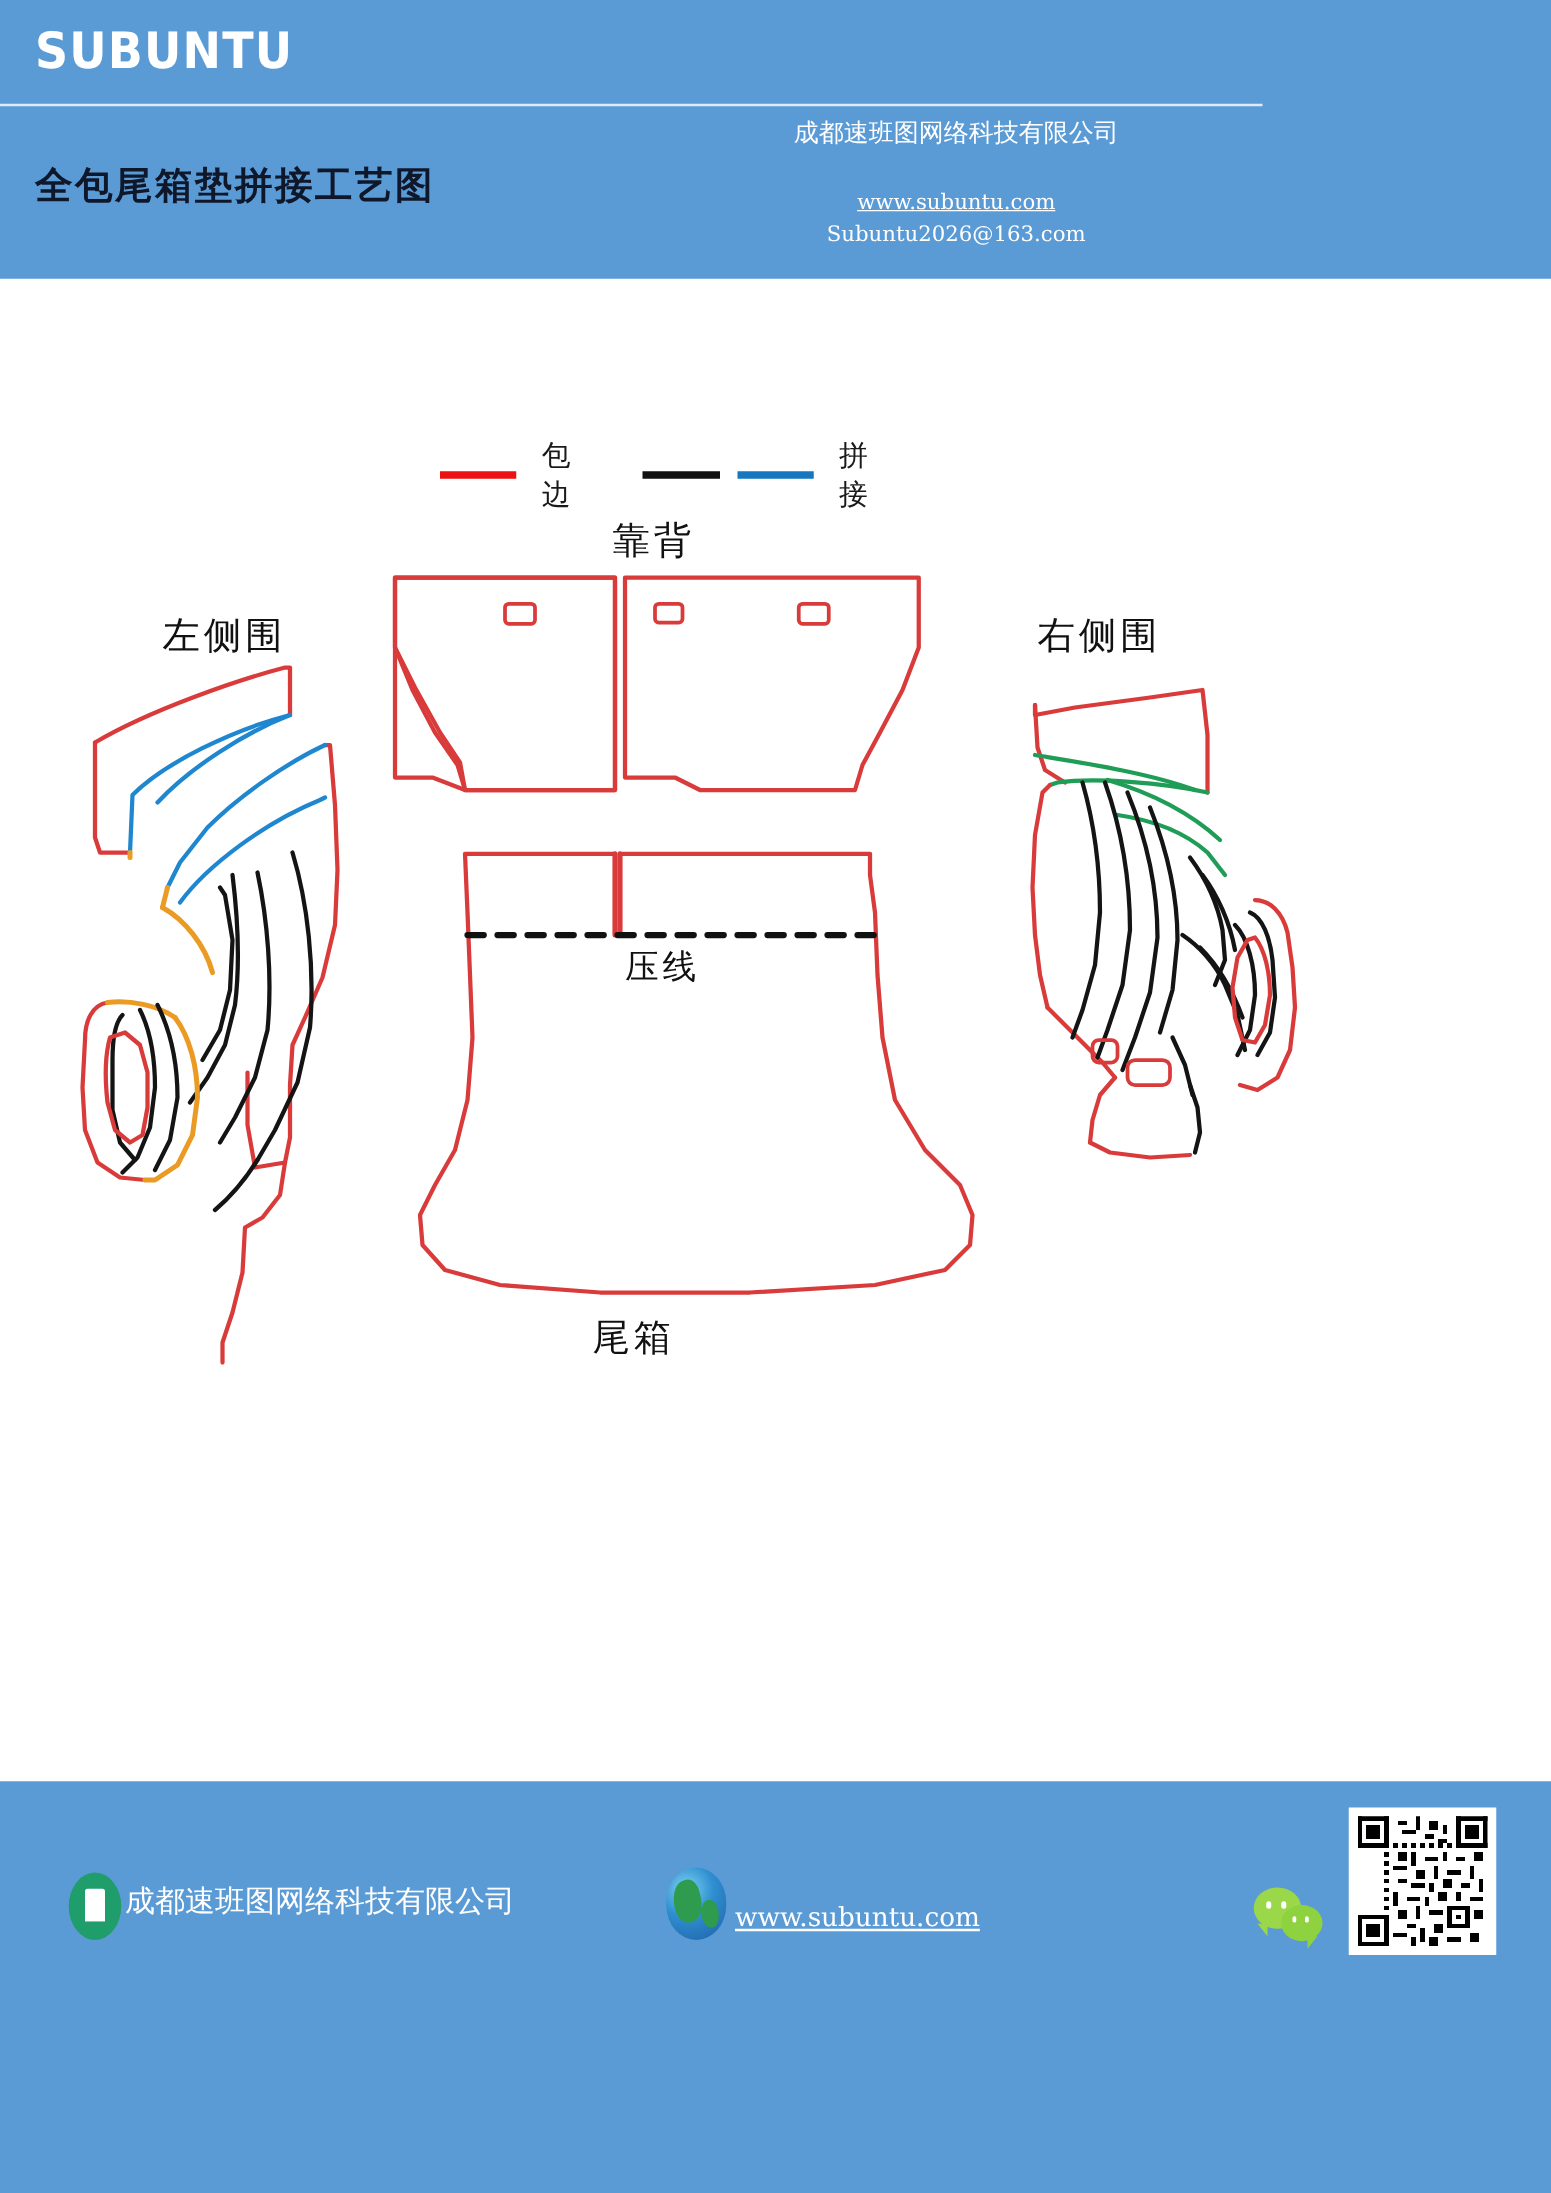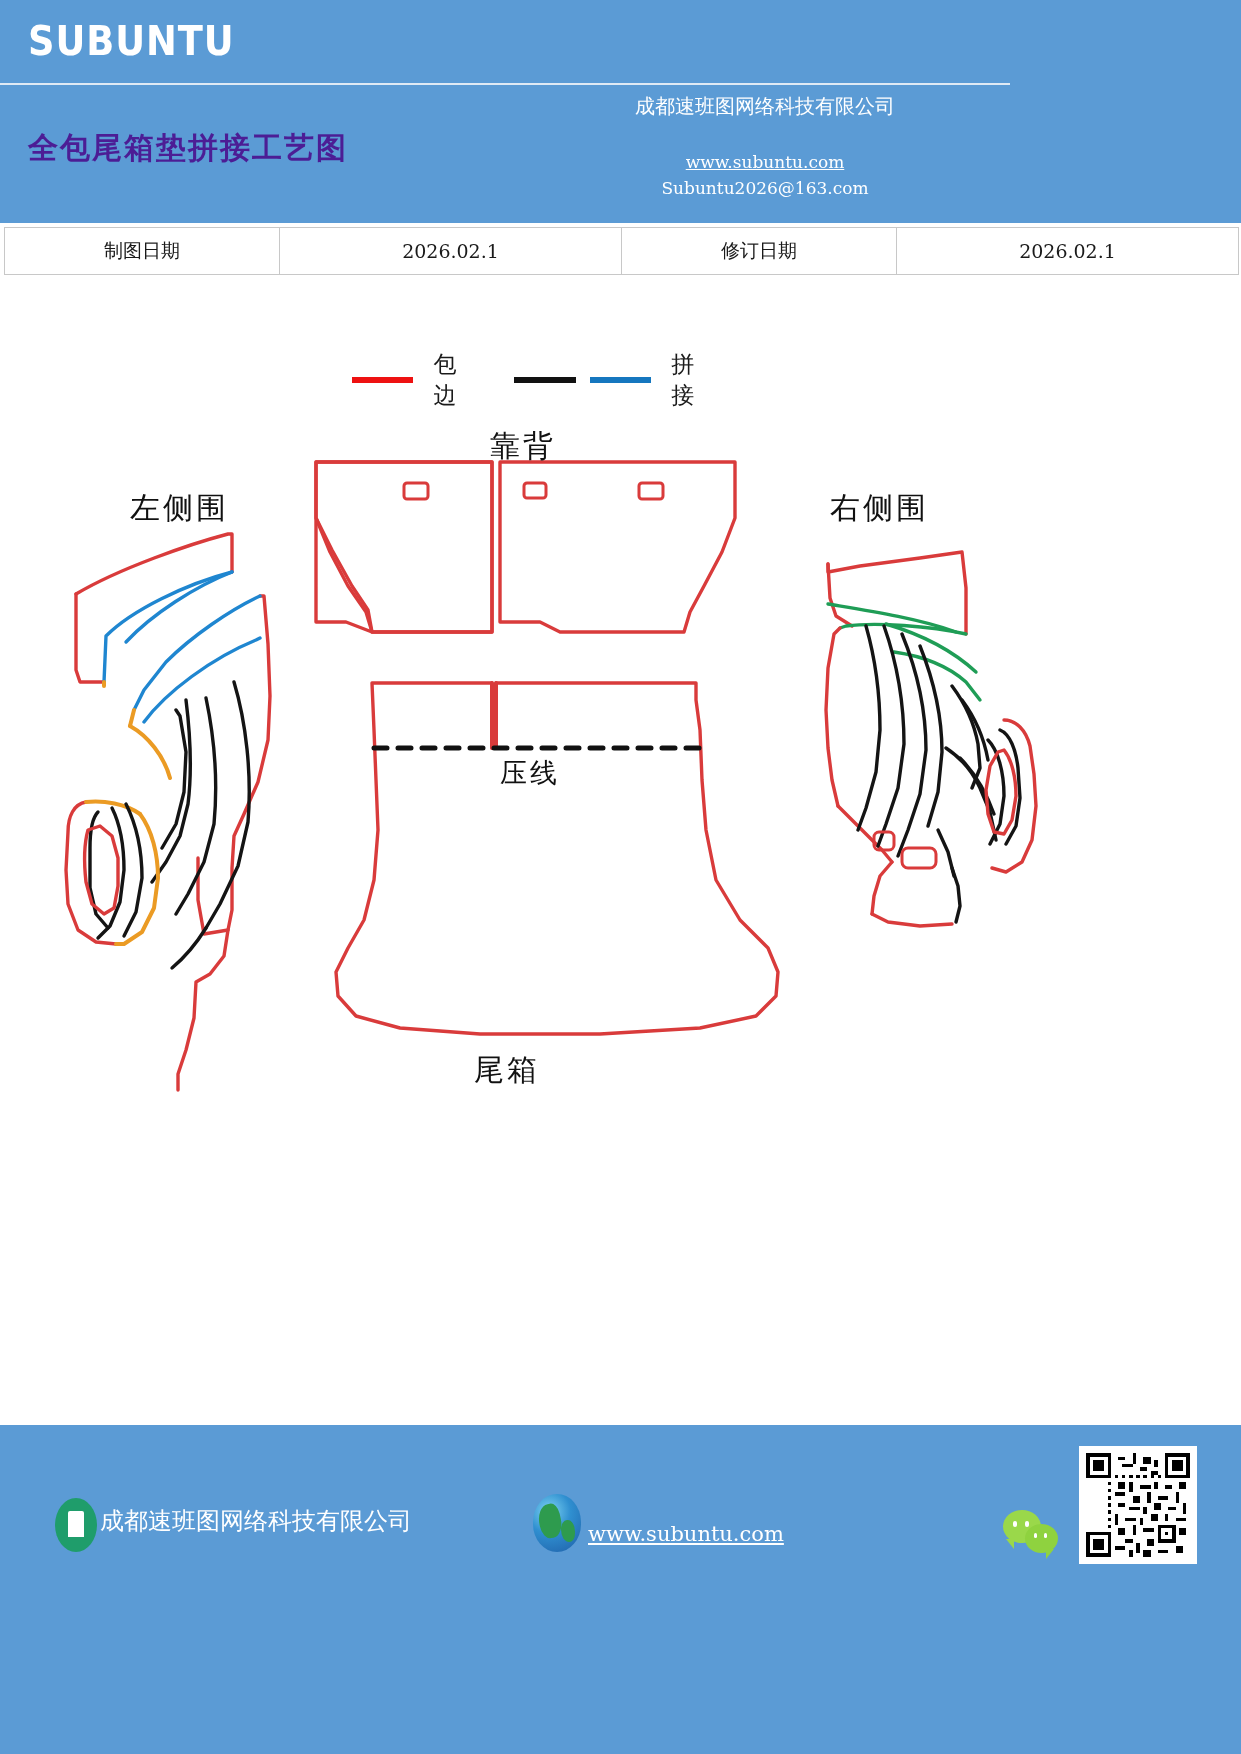--- a/index.html
+++ b/index.html
@@ -42,21 +42,21 @@
     width: 1010px;
     height: 2px;
     background: #dfeaf5;
   }
   .doc-title {
     position: absolute;
     left: 28px; top: 128px;
     font-family: "Liberation Sans", sans-serif;
     font-weight: bold;
     font-size: 30px;
-    color: #4c1d95;
+    color: #0f172a;
     letter-spacing: 2px;
   }
   .sop-badge {
     position: absolute;
     left: 925px; top: 60px;
     font-family: "DejaVu Sans", sans-serif;
     font-weight: bold;
     font-size: 66px;
     color: #ffffff;
     letter-spacing: -1px;
@@ -261,26 +261,20 @@
     <div class="brand">SUBUNTU</div>
     <div class="hrule"></div>
     <div class="doc-title">全包尾箱垫拼接工艺图</div>
     <div class="company-hd">成都速班图网络科技有限公司</div>
     <div class="web-hd">www.subuntu.com</div>
     <div class="mail-hd">Subuntu2026@163.com</div>
   </div>
 
   <table class="info-table">
     <tbody>
-    <tr>
-      <td class="lbl">制图日期</td>
-      <td class="val">2026.02.1</td>
-      <td class="lbl">修订日期</td>
-      <td class="val">2026.02.1</td>
-    </tr>
   </tbody>
     </table>
 
   <div class="legend">
     <span class="lg-swatch" style="background:#ee1111"></span>
     <span class="lg-text">包边</span>
     <span class="lg-swatch" style="background:#111111"></span>
     <span class="lg-swatch" style="background:#1577bf; margin-left:14px;"></span>
     <span class="lg-text">拼接</span>
   </div>
@@ -401,21 +395,21 @@
           <rect x="902" y="448" width="34" height="20" rx="6" stroke="#d93b3b" stroke-width="3"></rect>
           <path d="M952,468 L958,486 L960,506 L956,522" stroke="#141414"></path>
           <path d="M938,430 L948,452 L954,476" stroke="#141414"></path>
         </g>
 
       </g>
     </svg>
 
     <div class="lbl-text lbl-big" style="left:130px; top:88px;">左侧围</div>
     <div class="lbl-text lbl-big" style="left:830px; top:88px;">右侧围</div>
-    <div class="lbl-text lbl-big" style="left:490px; top:26px;">靠背</div>
+    <div class="lbl-text lbl-big" style="left:490px; top:12px;">靠背</div>
     <div class="lbl-text" style="left:500px; top:355px;text-align:right;">压线</div>
     <div class="lbl-text lbl-big" style="left:474px; top:650px;">尾箱</div>
   </div>
 
   <div class="footer-bar"></div>
   <div class="f-building"></div>
   <div class="f-building-win"></div>
   <div class="f-company">成都速班图网络科技有限公司</div>
   <div class="f-globe"></div>
   <div class="f-web">www.subuntu.com</div>

